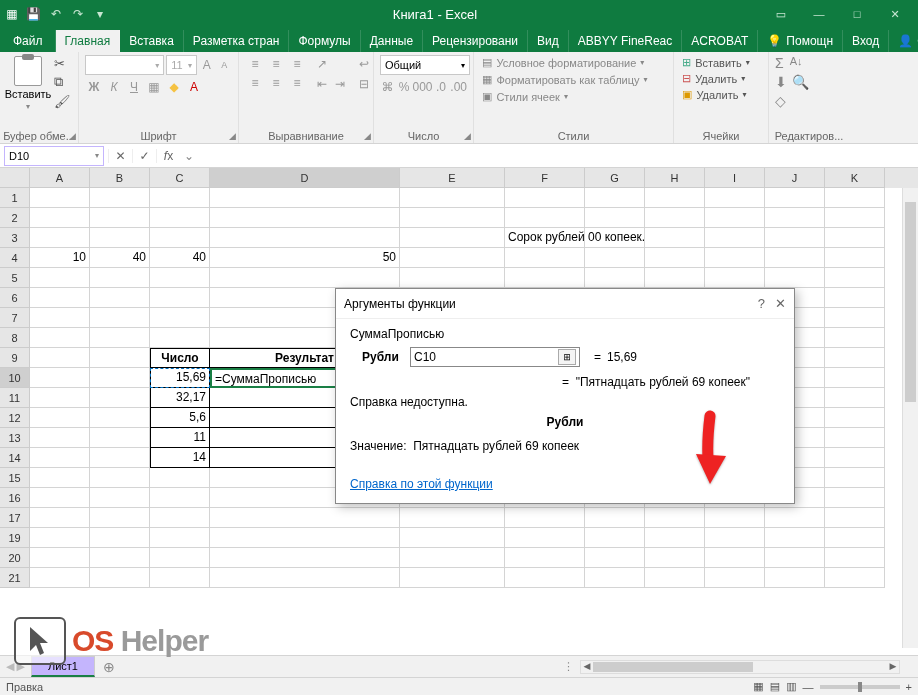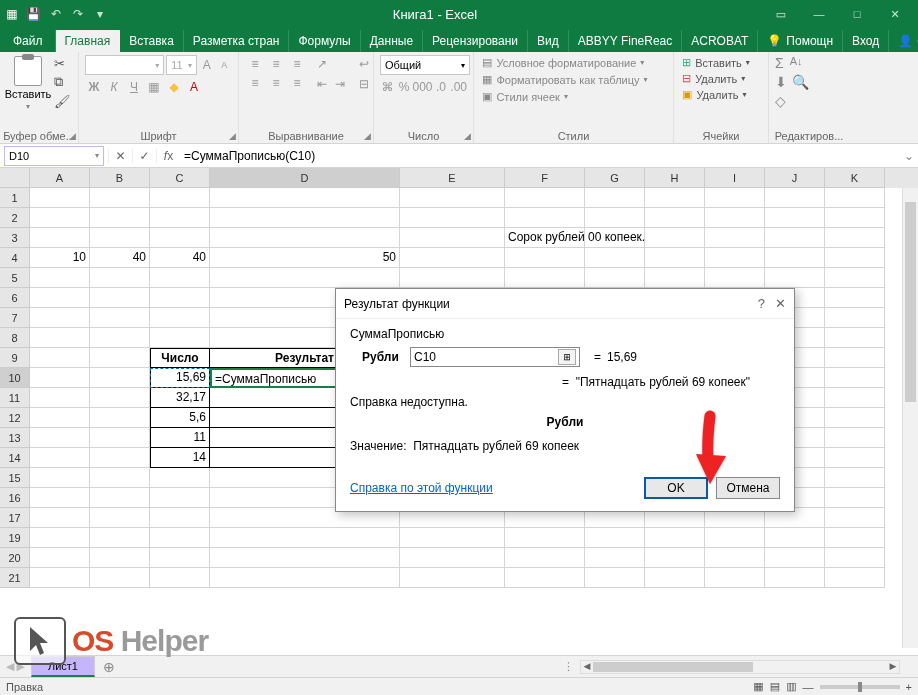--- a/index.html
+++ b/index.html
@@ -312,21 +312,20 @@
 <div class="fbar">
   <div class="name-box">
       <span>D10</span>
       <span style="font-size:8px;color:#888">▾</span>
     </div>
   <div class="fbar-btns">
     <span>✕</span>
     <span>✓</span>
     <span><i>f</i>x</span>
   </div>
-  <input class="formula-input" value="=СуммаПрописью(C10)" style="">
   <div class="expand">⌄</div>
 </div>
 
 <div class="grid-area">
   <div class="col-headers">
     <div class="select-all"></div>
     <div class="col-h w-a">A</div>
     <div class="col-h w-b">B</div>
     <div class="col-h w-c">C</div>
     <div class="col-h active w-d">D</div>
@@ -652,21 +651,21 @@
     <span>—</span>
     <span style="width:80px;height:4px;background:#ccc;display:inline-block;position:relative">
         <span style="position:absolute;left:38px;top:-3px;width:4px;height:10px;background:#888"></span>
       </span>
     <span>+</span>
   </div>
 </div>
 
 <div class="dialog">
   <div class="dialog-title">
-    <span>Результат функции</span>
+    <span>Аргументы функции</span>
     <div class="tbtns">
       <span>?</span>
       <span>✕</span>
     </div>
   </div>
   <div class="dialog-body">
     <div class="fn-name">СуммаПрописью</div>
     <div class="arg-row">
       <span class="lbl">Рубли</span>
       <div class="arg-input">
@@ -676,24 +675,20 @@
       <span class="eq">=</span>
       <span>15,69</span>
     </div>
     <div class="result-row"><span>= &nbsp;</span><span>"Пятнадцать рублей 69 копеек"</span></div>
     <div class="help-un">Справка недоступна.</div>
     <div class="center-lbl">Рубли</div>
     <div class="value-row"><span>Значение:</span>&nbsp;&nbsp;<span>Пятнадцать рублей 69 копеек</span></div>
   </div>
   <div class="dialog-footer">
     <a>Справка по этой функции</a>
-    <div class="btns">
-      <button class="primary">OK</button>
-      <button>Отмена</button>
-    </div>
   </div>
 </div>
 
 <div class="arrow">
   <svg width="40" height="80" viewBox="0 0 40 80">
     <path d="M18 6 Q15 30 16 48" stroke="#e22" stroke-width="11" fill="none" stroke-linecap="round"></path>
     <path d="M4 44 L18 74 L34 46 Z" fill="#e22"></path>
   </svg>
 </div>
 

